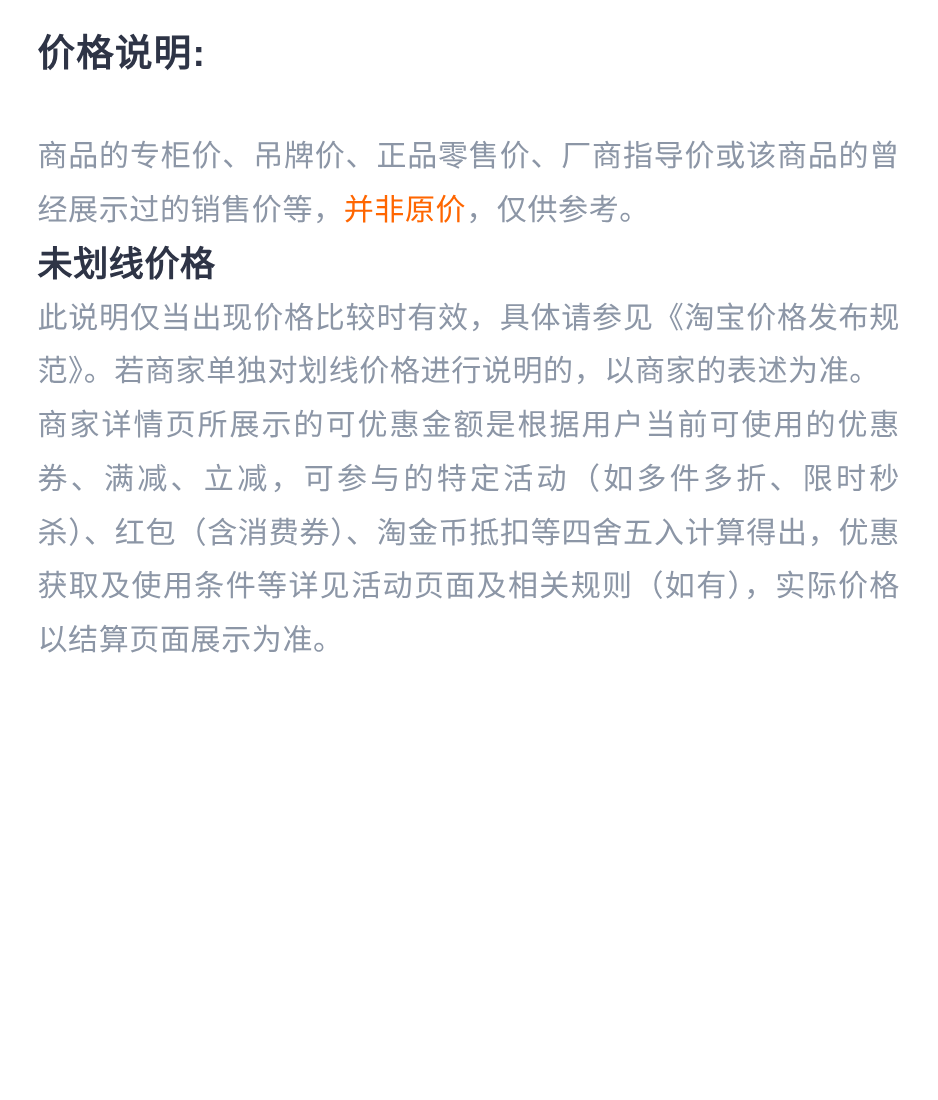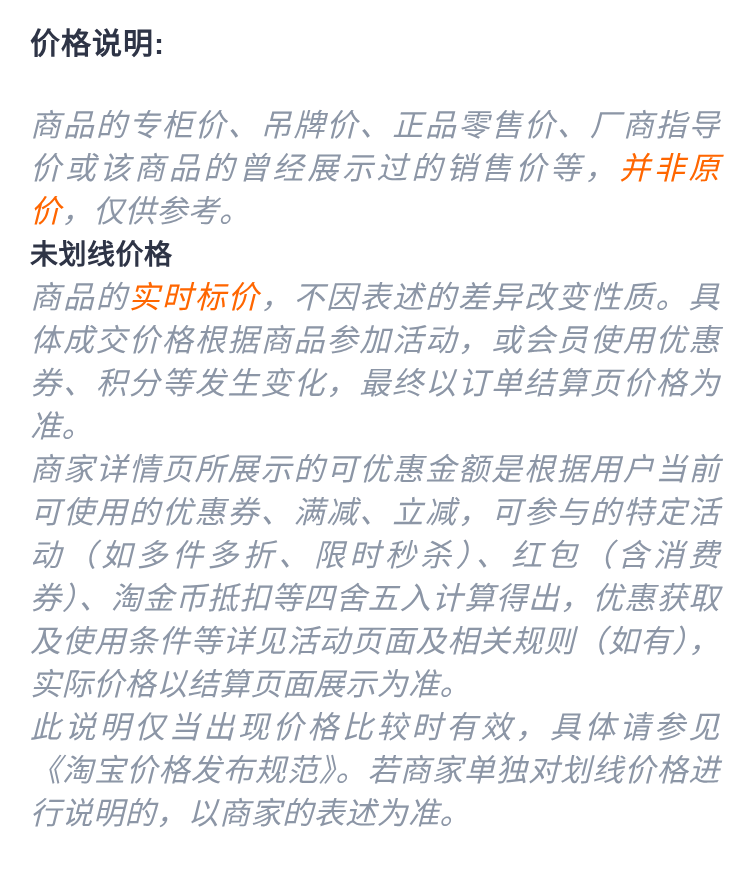--- a/index.html
+++ b/index.html
@@ -39,45 +39,43 @@
   .section-heading {
     margin: 0;
     font-size: 28px;
     line-height: 43px;
     font-weight: 700;
     color: var(--heading);
     letter-spacing: 0.5px;
   }
   .paragraph {
     margin: 0;
-    font-size: 31px;
+    font-size: 24px;
     line-height: 43px;
     font-weight: 400;
     color: var(--body);
     text-align: justify;
     letter-spacing: 0.5px;
-    font-style: italic;
   }
   .highlight {
     color: var(--highlight);
   }
 </style>
 </head>
 <body>
 
 <div class="container">
 
   <h1 class="page-title">价格说明:</h1>
 
   <section class="block">
     <p class="paragraph"><span>商品的专柜价、吊牌价、正品零售价、厂商指导价或该商品的曾经展示过的销售价等，</span><span class="highlight">并非原价</span><span>，仅供参考。</span></p>
   </section>
 
   <section class="block">
     <h2 class="section-heading">未划线价格</h2>
-    <p class="paragraph"><span>商品的</span><span class="highlight">实时标价</span><span>，不因表述的差异改变性质。具体成交价格根据商品参加活动，或会员使用优惠券、积分等发生变化，最终以订单结算页价格为准。</span></p>
   </section>
 
+  <p class="paragraph block">此说明仅当出现价格比较时有效，具体请参见《淘宝价格发布规范》。若商家单独对划线价格进行说明的，以商家的表述为准。</p>
+
   <p class="paragraph block">商家详情页所展示的可优惠金额是根据用户当前可使用的优惠券、满减、立减，可参与的特定活动（如多件多折、限时秒杀）、红包（含消费券）、淘金币抵扣等四舍五入计算得出，优惠获取及使用条件等详见活动页面及相关规则（如有），实际价格以结算页面展示为准。</p>
-
-  <p class="paragraph block">此说明仅当出现价格比较时有效，具体请参见《淘宝价格发布规范》。若商家单独对划线价格进行说明的，以商家的表述为准。</p>
 
 </div>
 
 </body></html>

